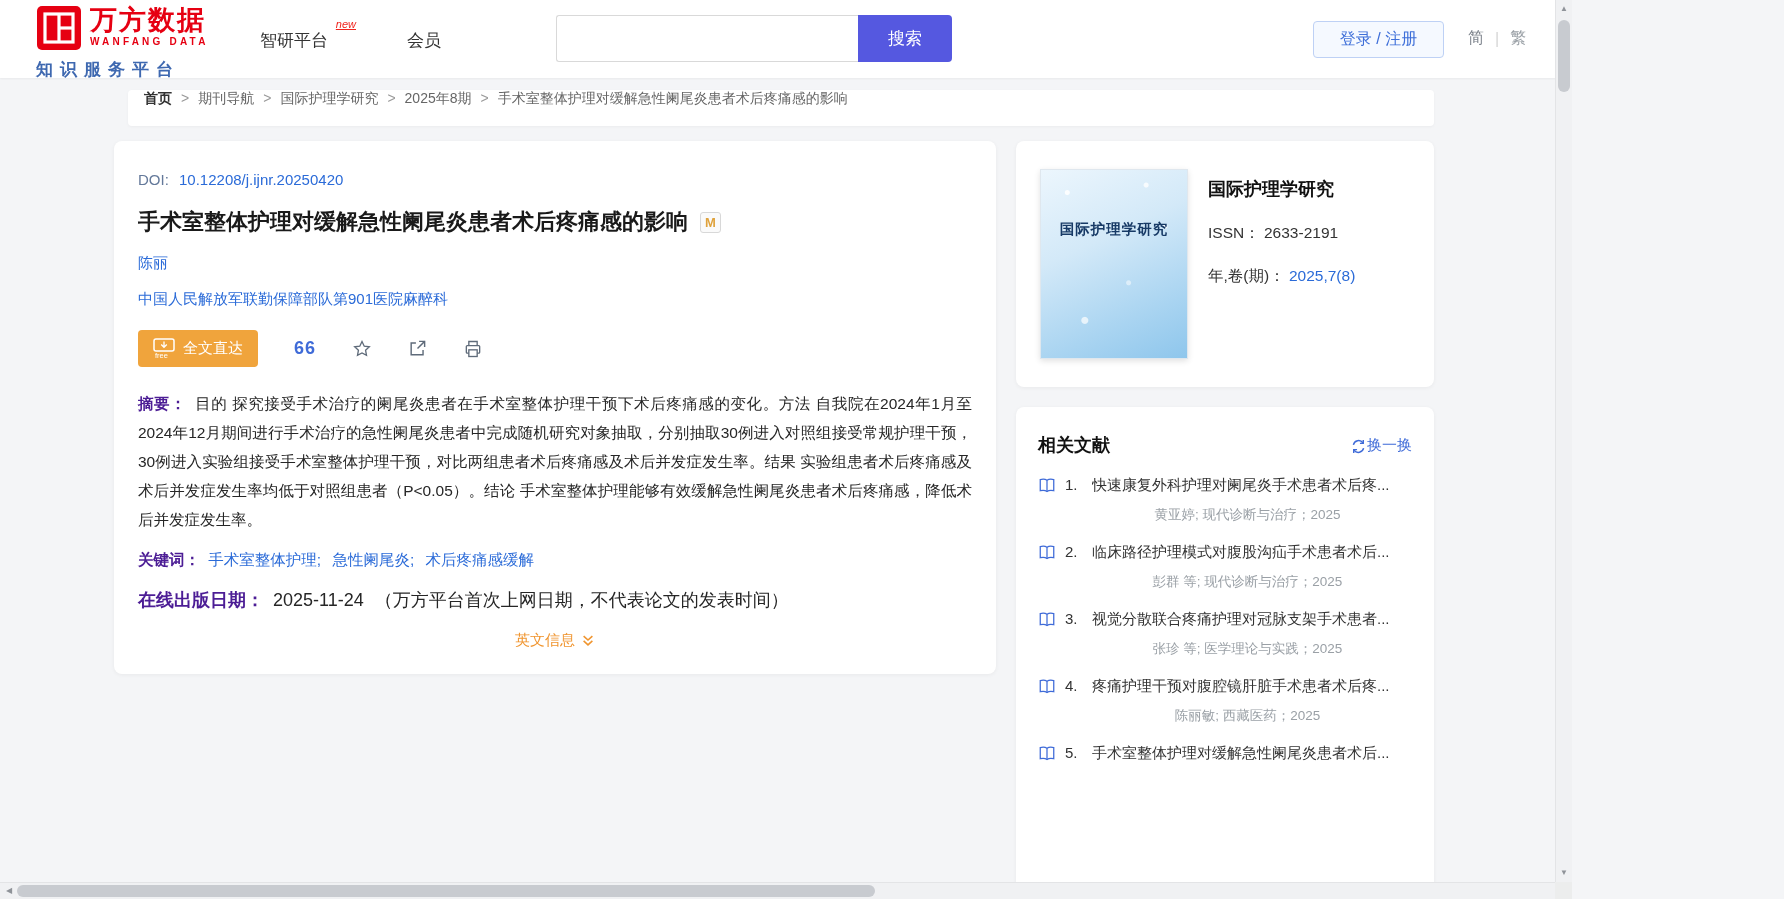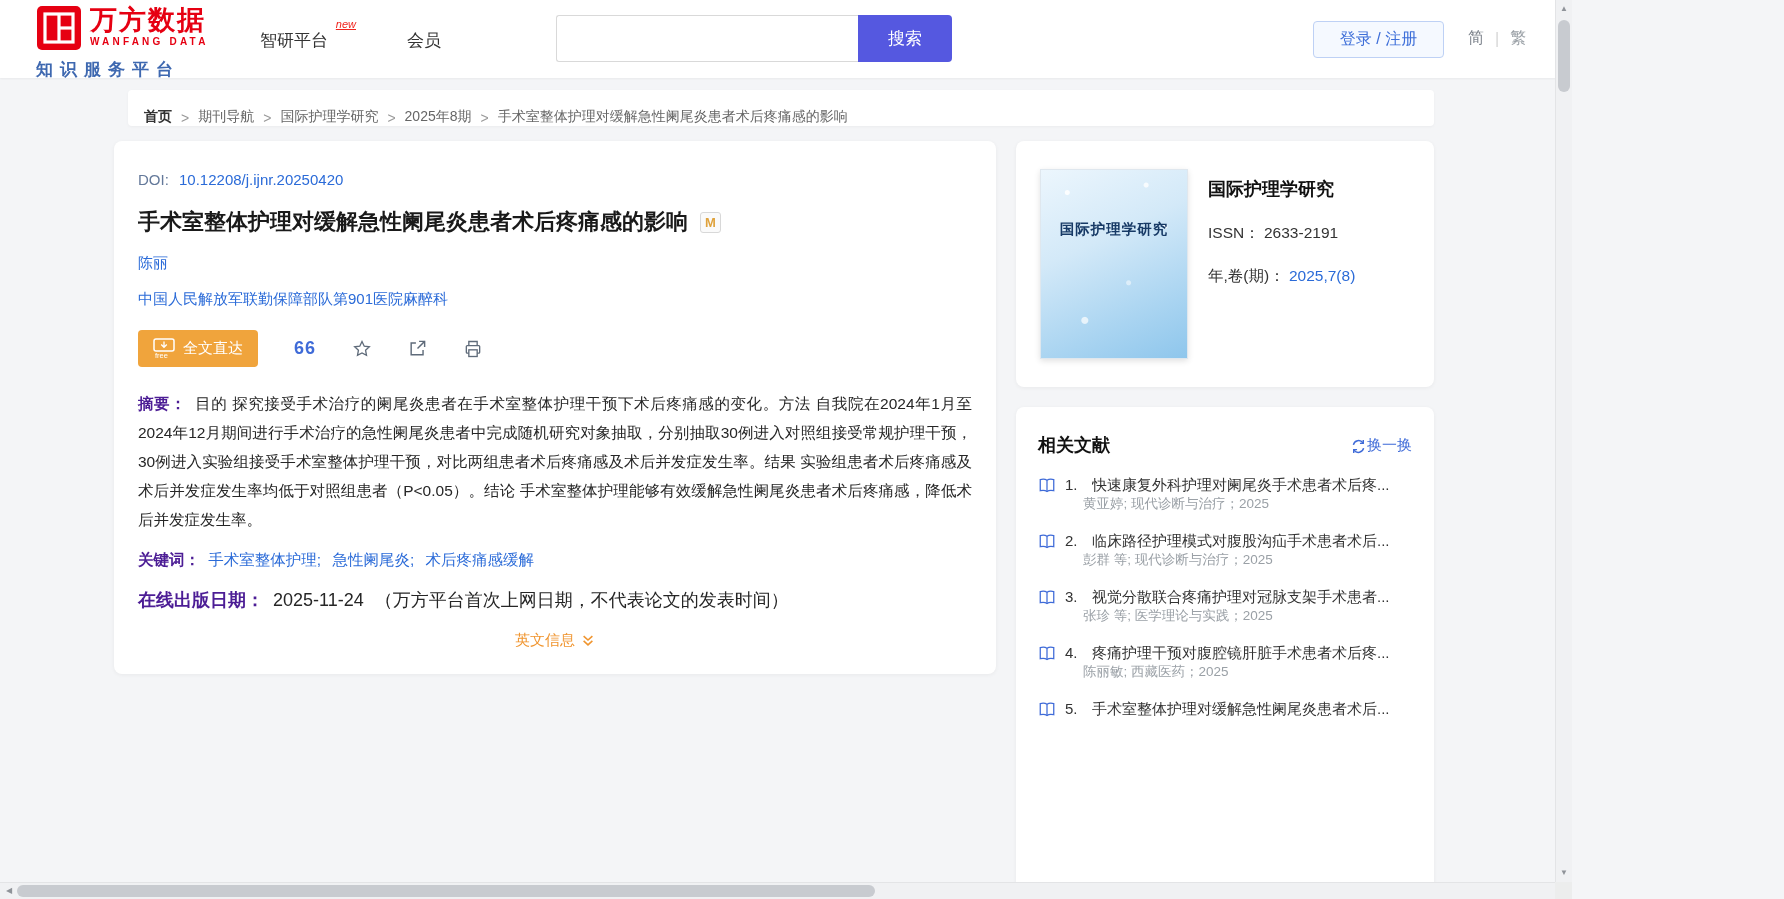--- a/index.html
+++ b/index.html
@@ -23,21 +23,21 @@
   .search-btn { width:94px; height:47px; background:#5558e0; color:#fff; font-size:17px; border:none; border-radius:0 4px 4px 0; cursor:pointer; }
   .login-btn { position:absolute; left:1313px; top:21px; width:131px; height:37px; background:#f5f9ff; border:1px solid #bed1f5; border-radius:4px; color:#3e6fd9; font-size:16px; cursor:pointer; }
   .lang { position:absolute; left:1468px; top:28px; display:flex; align-items:center; gap:11px; font-size:16px; }
   .lang-simplified { color:#7e848d; cursor:pointer; }
   .lang-divider { color:#d5d5d5; }
   .lang-traditional { color:#9aa0a6; cursor:pointer; }
 
   
   .content { position:absolute; top:90px; left:114px; width:1320px; }
   .breadcrumb { height:36px; margin-left:14px; background:#fff; border-radius:4px; box-shadow:0 1px 3px rgba(0,0,0,.04);
-                display:flex; align-items:flex-end; padding:0 16px; font-size:14px; color:#666; gap:9px; white-space:nowrap; overflow:hidden; }
+                display:flex; align-items:flex-start; padding:0 16px; font-size:14px; color:#666; gap:9px; white-space:nowrap; overflow:hidden; }
   .bc-home { color:#333; font-weight:bold; cursor:pointer; }
   .bc-link { color:#666; cursor:pointer; }
   .bc-sep { color:#999; }
   .bc-current { color:#666; overflow:hidden; text-overflow:ellipsis; }
 
   .main-row { display:flex; gap:20px; margin-top:15px; align-items:flex-start; }
 
   
   .article-card { width:882px; background:#fff; border-radius:8px; box-shadow:0 1px 4px rgba(0,0,0,.05); padding:30px 24px 24px; }
   .doi-line { font-size:15px; color:#64799a; }
@@ -83,21 +83,21 @@
 
   .related-card { margin-top:20px; background:#fff; border-radius:8px; box-shadow:0 1px 4px rgba(0,0,0,.05); padding:26px 22px; height:540px; }
   .related-head { display:flex; justify-content:space-between; align-items:center; }
   .related-title { font-size:18px; font-weight:bold; color:#111; }
   .refresh { display:flex; align-items:flex-end; color:#3f6bd8; font-size:15px; cursor:pointer; }
   .rel-item { margin-top:19px; }
   .rel-row { display:flex; align-items:flex-start; gap:9px; font-size:15px; color:#333; }
   .book { display:flex; margin-top:1px; flex:0 0 auto; }
   .rel-num { flex:0 0 auto; width:18px; }
   .rel-title { color:#333; text-decoration:none; cursor:pointer; white-space:nowrap; overflow:hidden; }
-  .rel-meta { margin-left:45px; margin-top:0; font-size:13.5px; color:#9aa0a6; }
+  .rel-meta { margin-left:45px; margin-top:11px; font-size:13.5px; color:#9aa0a6;text-align:center; }
 
   
   .v-scroll { position:absolute; right:0; top:0; width:17px; height:899px; background:#f0f1f3; border-left:1px solid #e3e4e6; z-index:5; }
   .v-arrow { position:absolute; left:0; width:16px; text-align:center; color:#8f9399; font-size:8px; line-height:16px; cursor:pointer; }
   .v-arrow.up { top:1px; }
   .v-arrow.down { bottom:18px; }
   .v-thumb { position:absolute; top:20px; left:2px; width:12px; height:72px; background:#c8cbd0; border-radius:6px; cursor:pointer; }
   .h-scroll { position:absolute; left:0; bottom:0; height:17px; width:1767px; background:#f0f1f3; border-top:1px solid #e3e4e6; z-index:5; }
   .h-arrow { position:absolute; top:0; height:16px; width:16px; text-align:center; color:#8f9399; font-size:8px; line-height:16px; cursor:pointer; }
   .h-arrow.left { left:1px; }

